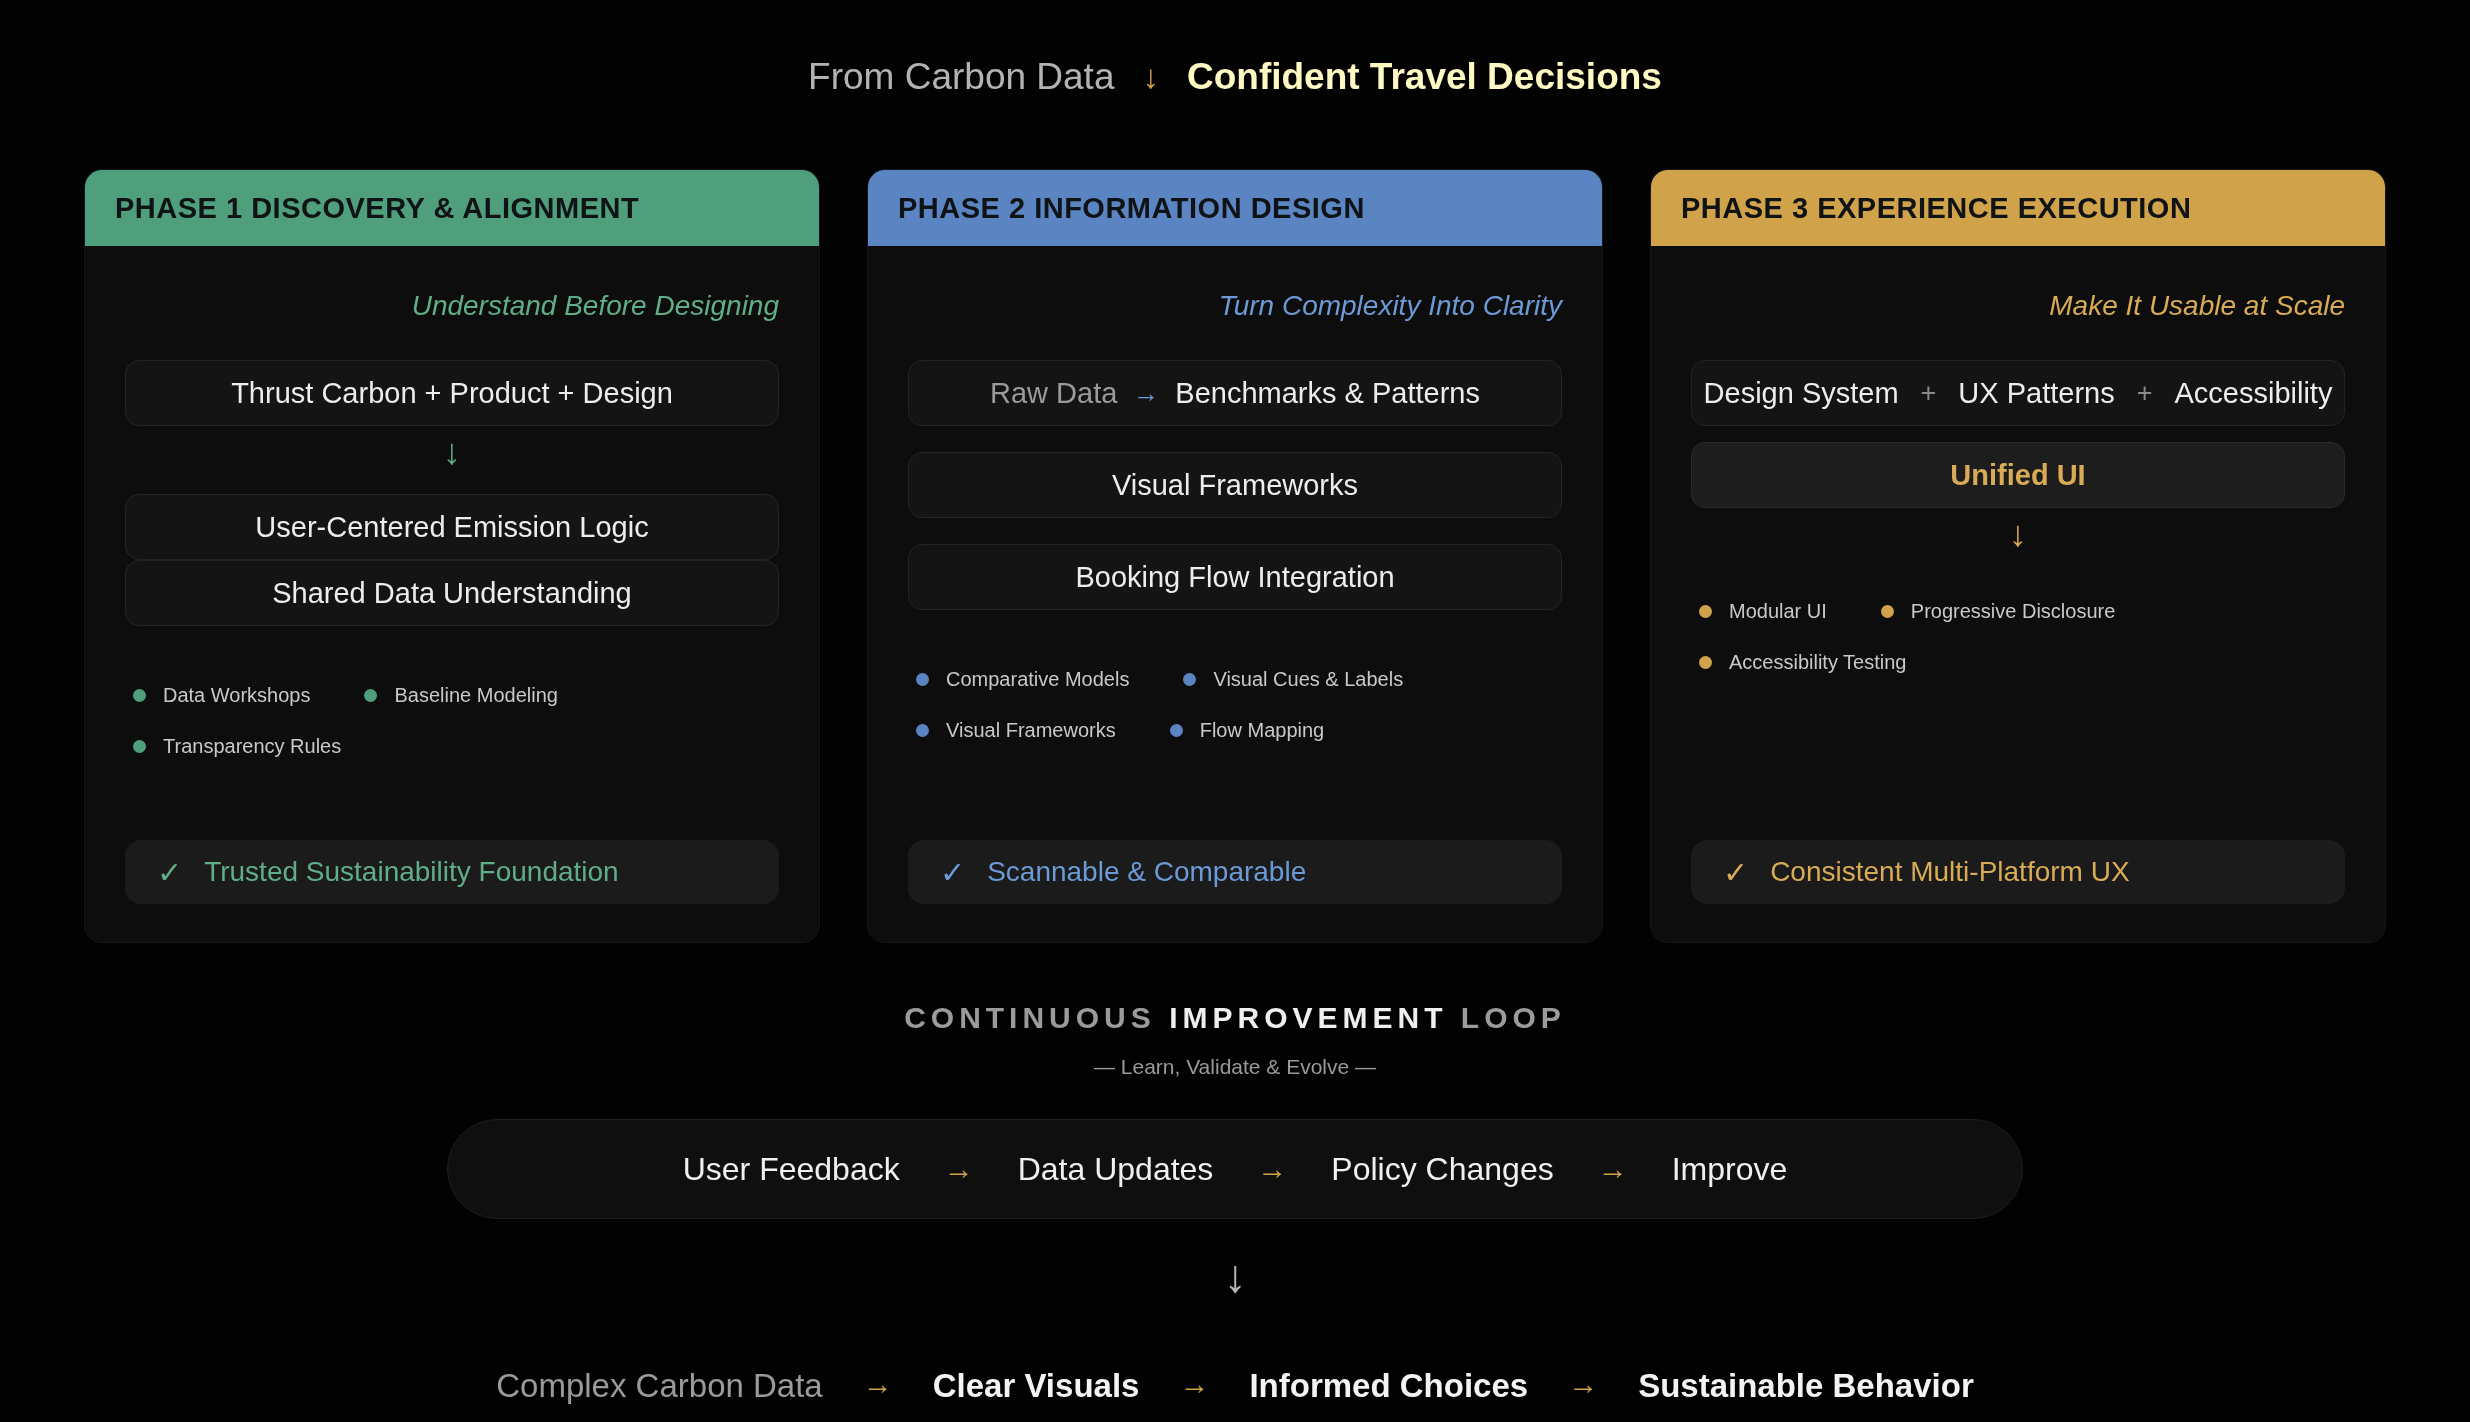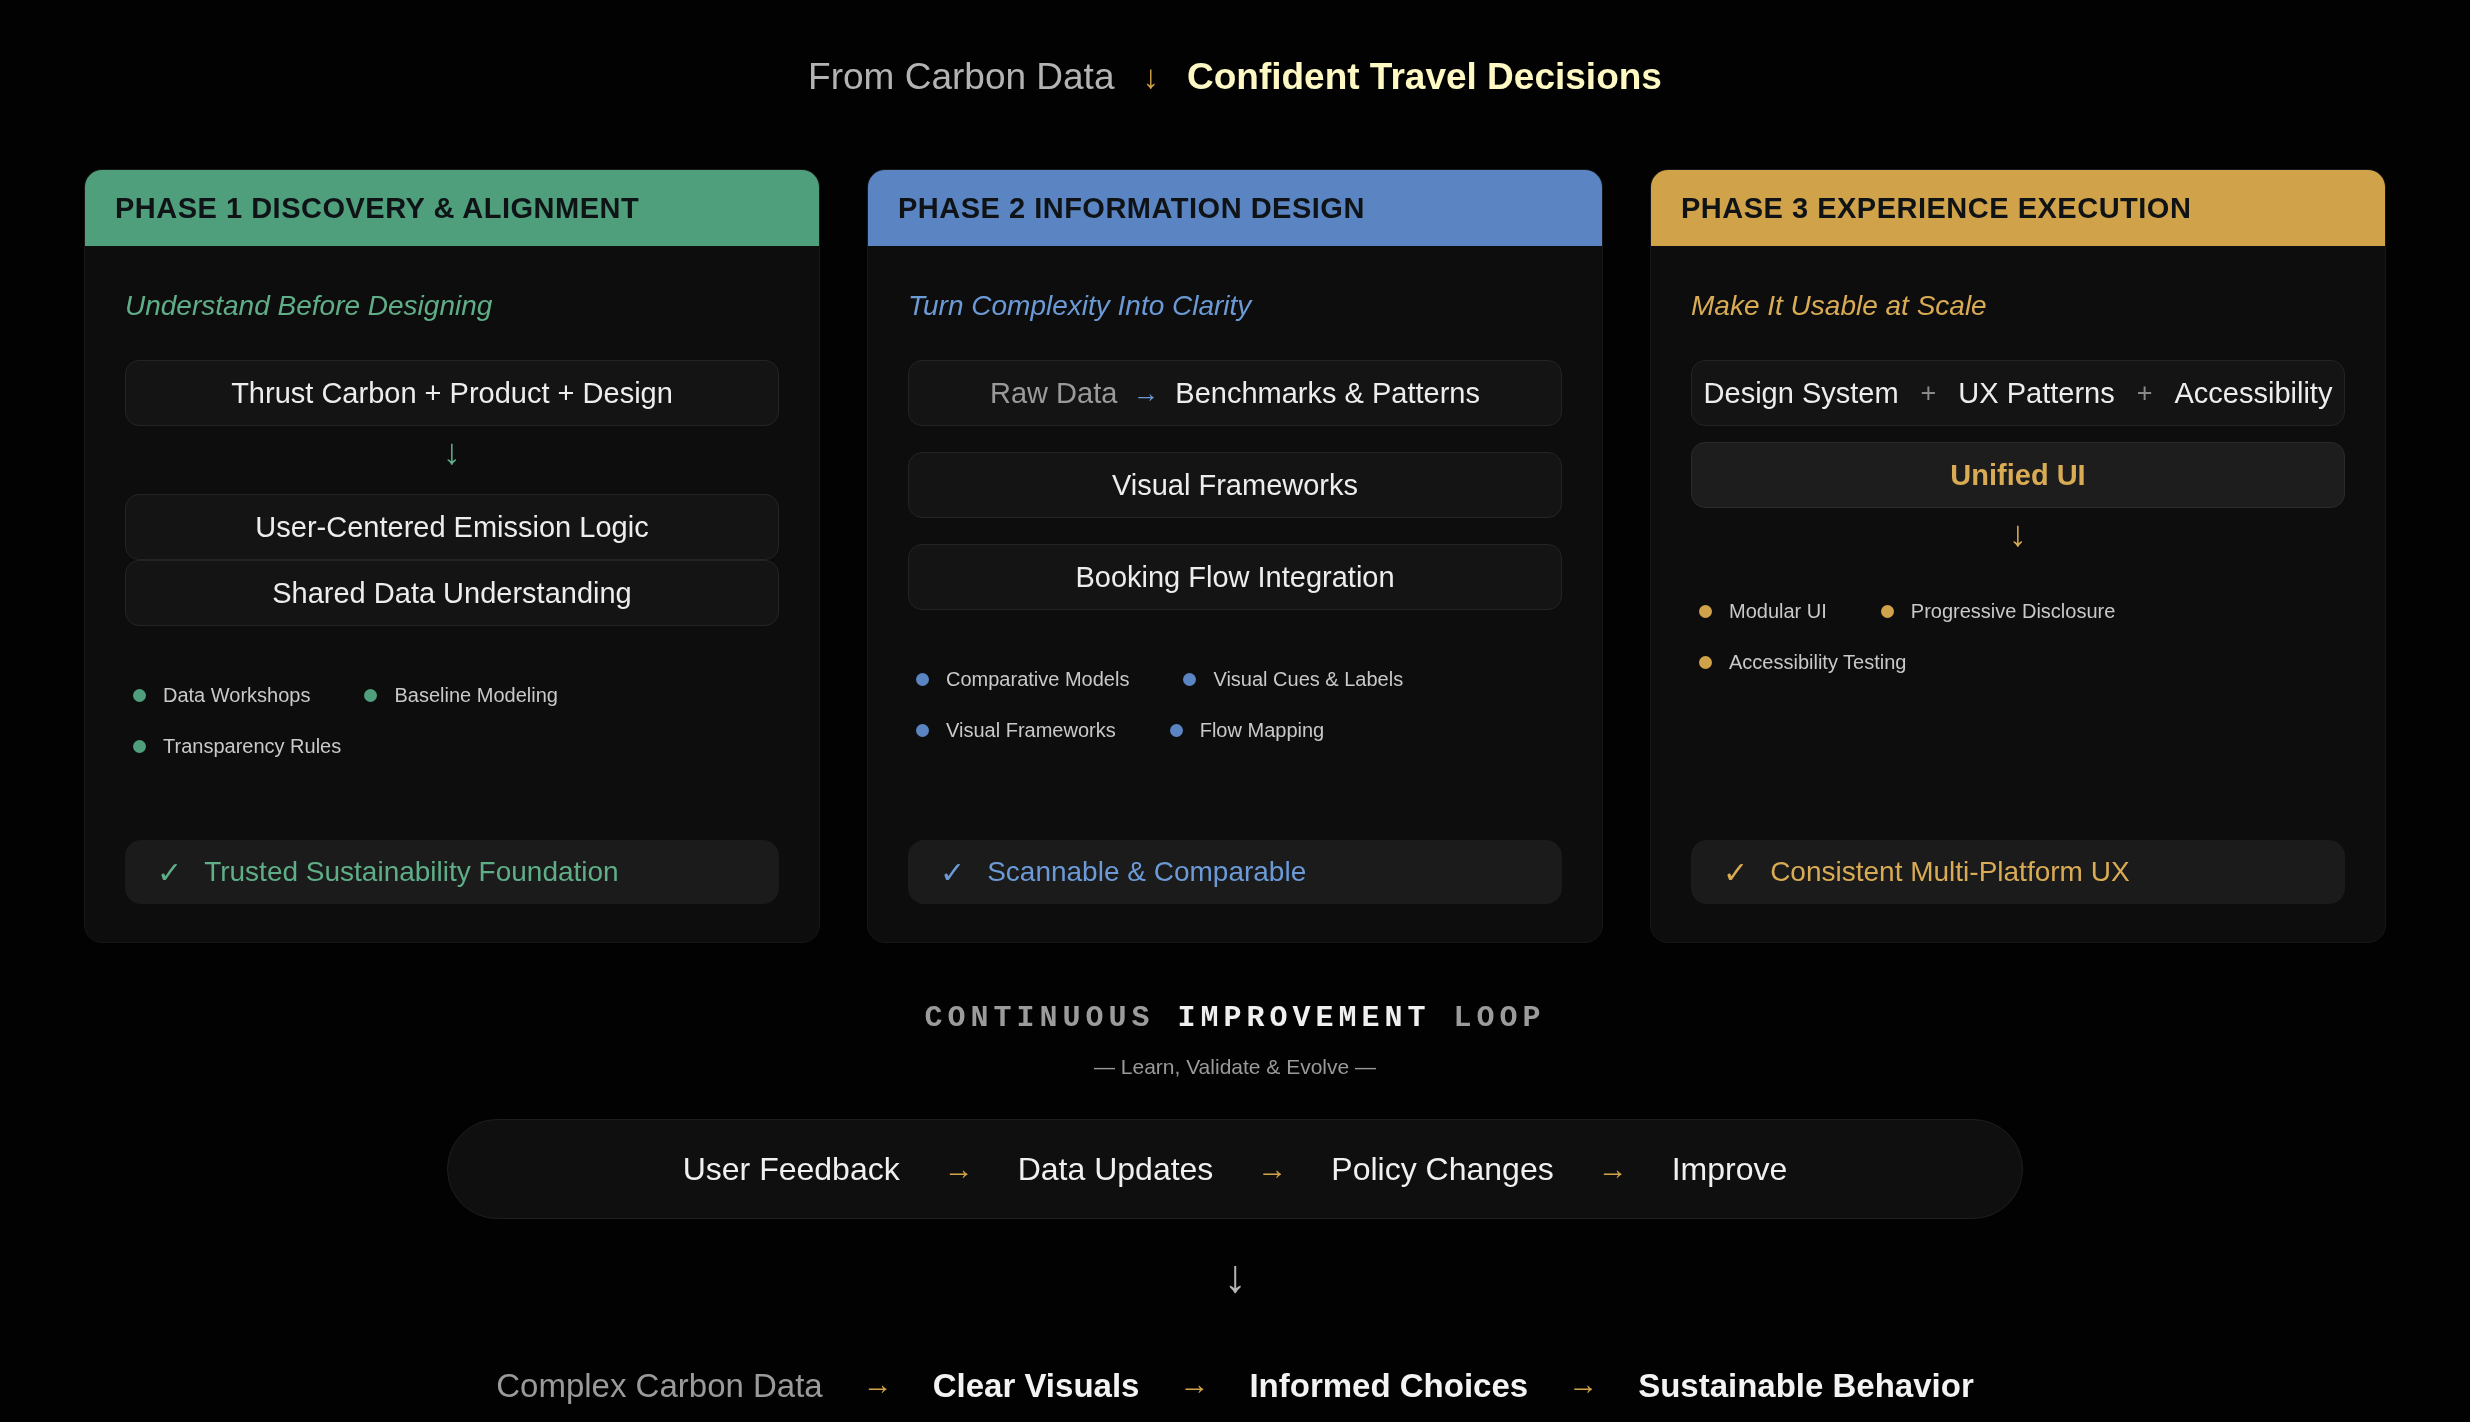--- a/index.html
+++ b/index.html
@@ -19,21 +19,21 @@
   .cards { display:flex; gap:47px; width:2302px; margin:71px auto 0; }
   .card {
     width:736px; height:774px; background:#0d0d0d; border:1px solid #171717;
     border-radius:18px; display:flex; flex-direction:column; overflow:hidden;
   }
   .card-header {
     flex:0 0 76px; background:var(--accent); color:#0f1316; font-weight:700;
     font-size:29px; letter-spacing:0.5px; display:flex; align-items:center; padding:0 30px;
   }
   .card-body { flex:1; display:flex; flex-direction:column; padding:34px 40px 38px; }
-  .subtitle { text-align:left; font-style:italic; font-size:28px; color:var(--accentText); margin:10px 0 38px; }
+  .subtitle { text-align:right; font-style:italic; font-size:28px; color:var(--accentText); margin:10px 0 38px; }
   .flow-box {
     flex:0 0 66px; height:66px; border:1px solid #242424; background:#141414; border-radius:14px;
     display:flex; align-items:center; justify-content:center; gap:16px; font-size:29px; color:#ededed;
   }
   .gap16 { margin-top:16px; }
   .gap26 { margin-top:26px; }
   .mini-arrow { text-align:center; font-size:36px; line-height:44px; color:var(--accentText); margin:4px 0; }
   .box-muted { color:#9a9a9a; }
   .box-arrow { color:var(--accentText); font-size:26px; }
   .box-plus { color:#8a8a8a; font-size:27px; padding:0 6px; }
@@ -182,21 +182,21 @@
         </ul>
         <div class="result">
           <span class="check">✓</span>
           <span>Consistent Multi-Platform UX</span>
         </div>
       </div>
     </section>
   </div>
 
   <section class="loop">
-    <h2 class="loop-title" style="margin:0;font-family:Liberation Mono, monospace;">
+    <h2 class="loop-title" style="margin:0;">
       <span class="lt-dim">CONTINUOUS</span>
       <span class="lt-bright">IMPROVEMENT</span>
       <span class="lt-dim">LOOP</span>
     </h2>
     <div class="loop-sub">— Learn, Validate &amp; Evolve —</div>
     <div class="loop-pill">
       <span>User Feedback</span>
       <span class="arrow">→</span>
       <span>Data Updates</span>
       <span class="arrow">→</span>

